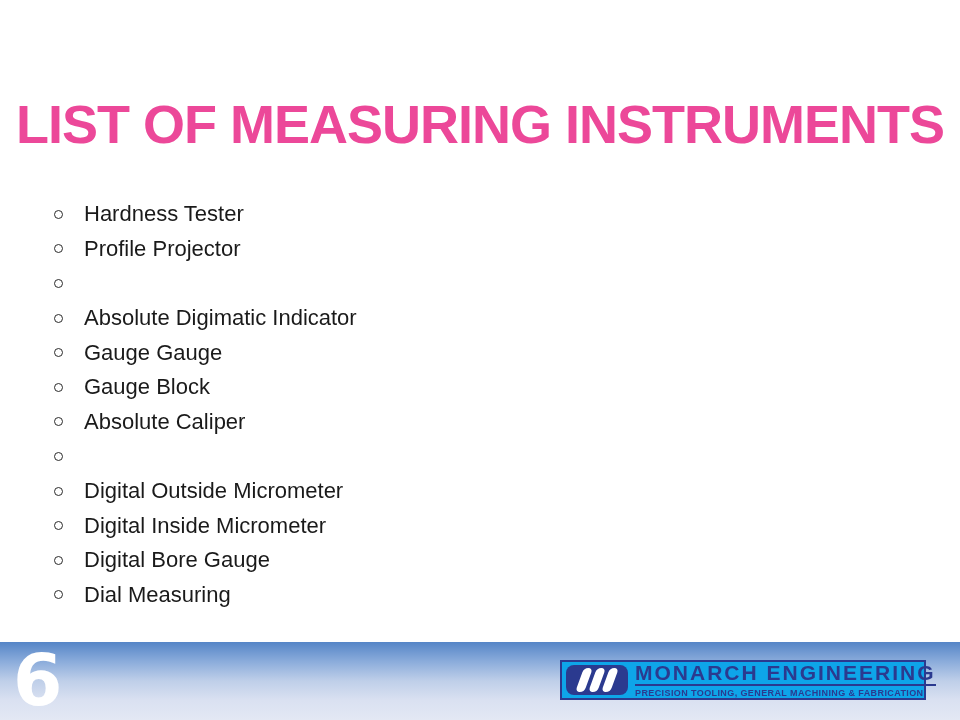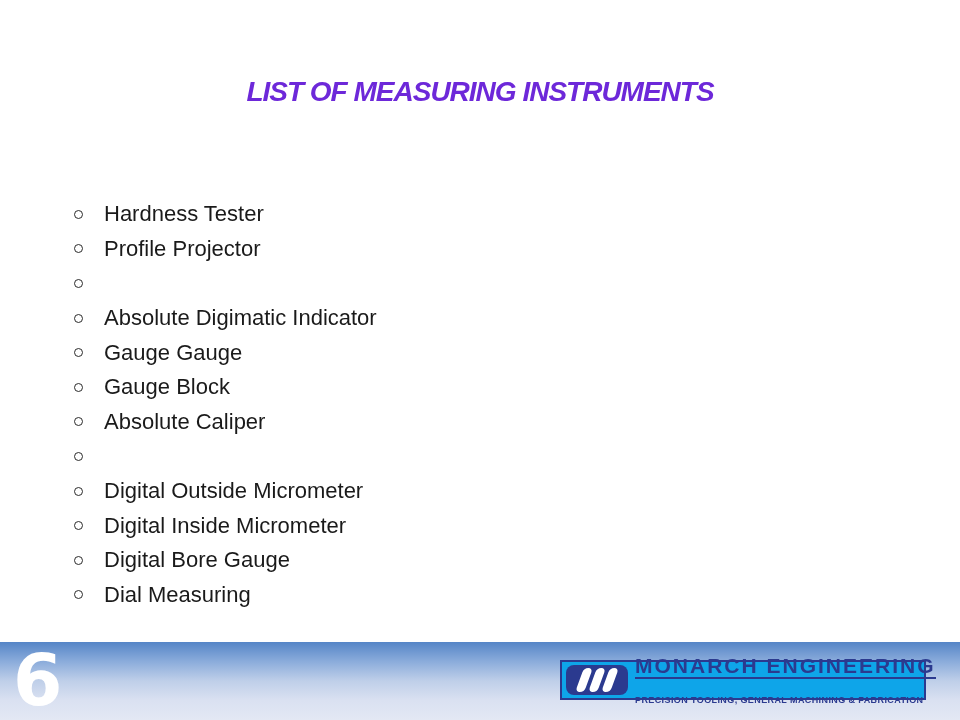--- a/index.html
+++ b/index.html
@@ -7,37 +7,35 @@
     width: 960px; height: 720px;
     position: relative; overflow: hidden;
     background: #ffffff;
     font-family: "Liberation Sans", sans-serif;
   }
   .slide { position: absolute; inset: 0; background: #ffffff; }
 
   .title {
     position: absolute; top: 57px; left: 0; right: 0;
     text-align: center;
-    font-size: 28px; letter-spacing: -1px;
-    color: #6d28d9;
+    font-size: 54px; letter-spacing: -1px;
+    color: #ec4899;
     font-family: "Liberation Sans", sans-serif;
     white-space: nowrap;
-    font-style: italic;
   }
 
   .list {
     position: absolute; top: 197px; left: 0;
     margin: 0; padding: 0; list-style: none;
   }
   .list li {
     height: 34.6px;
     display: flex; align-items: center;
     font-size: 22px; color: #1a1a1a;
     white-space: nowrap;
-    padding-left: 20px;
   }
   .bullet {
     width: 7px; height: 7px;
     border: 1.5px solid #2b2b2b; border-radius: 50%;
     margin-left: 54px; margin-right: 21px;
     flex: 0 0 auto;
     box-sizing: content-box;
   }
 
   .footer {
@@ -69,21 +67,21 @@
   }
   .logo-text { margin-left: 7px; display: flex; flex-direction: column; }
   .logo-title {
     font-size: 21px; font-weight: bold; color: #2B3A8F;
     letter-spacing: 2px; line-height: 1;
     border-bottom: 2px solid #2B3A8F; padding-bottom: 1px;
     white-space: nowrap;
   }
   .logo-sub {
     font-size: 9px; font-weight: bold; color: #2B3A8F;
-    letter-spacing: 0.4px; white-space: nowrap; padding-top: 16px;
+    letter-spacing: 0.4px; white-space: nowrap; padding-top: 2px;
   }
 </style>
 </head>
 <body>
 
 <div class="slide">
 
   <h1 class="title">LIST OF MEASURING INSTRUMENTS</h1>
 
   <ul class="list">

